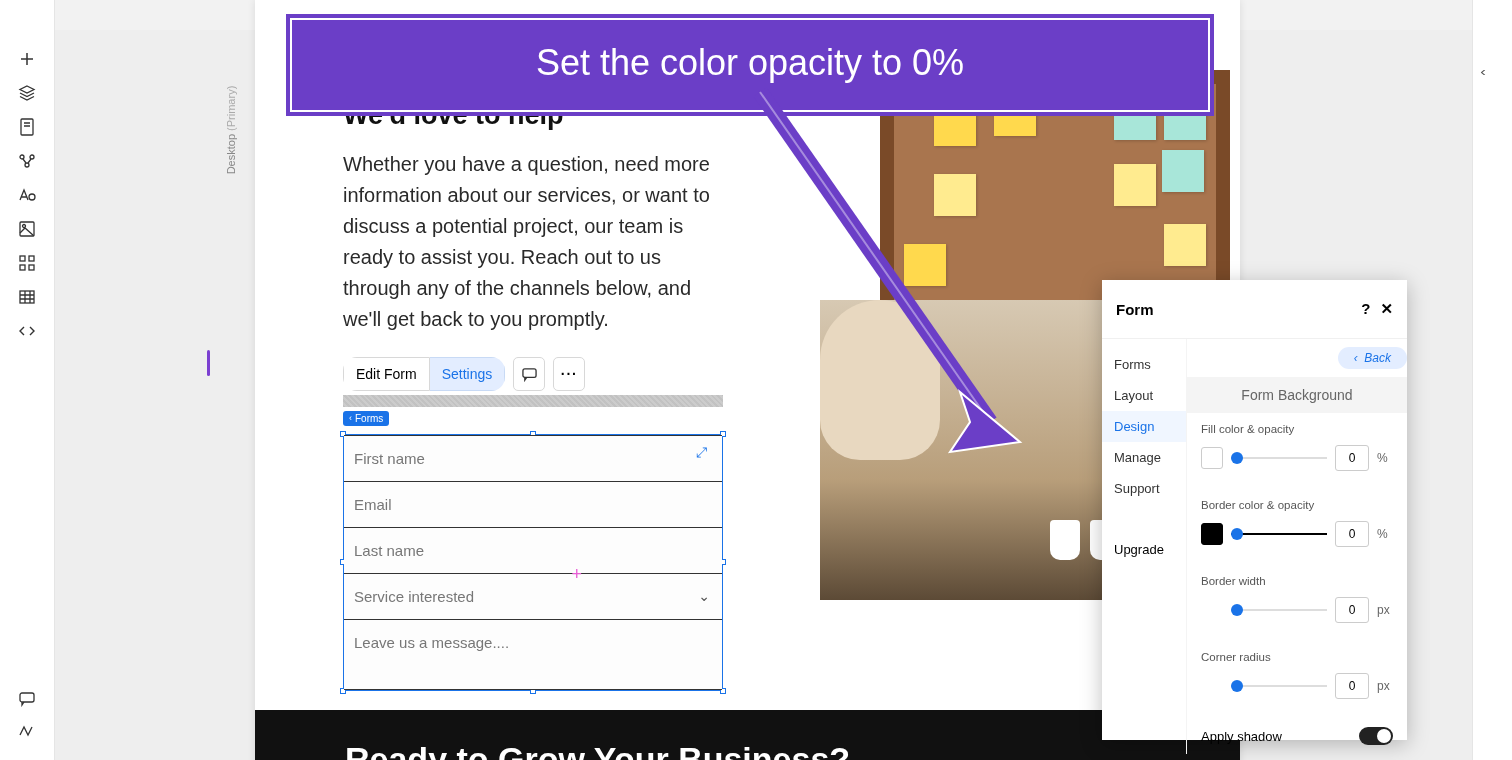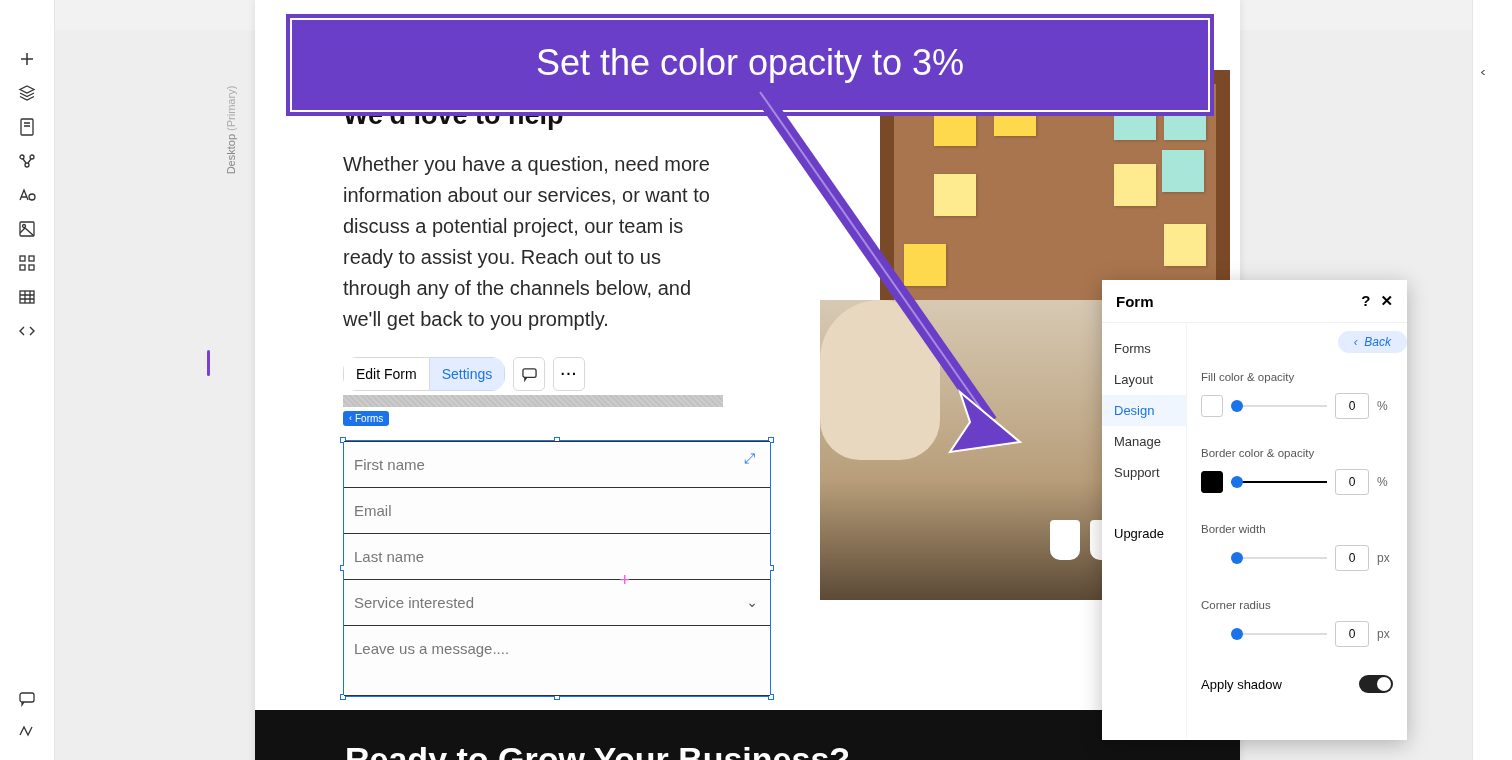--- a/index.html
+++ b/index.html
@@ -16,21 +16,21 @@
   .content-area { position:absolute; left:88px; top:100px; right:70px;}
   .heading { font-size:27px; font-weight:700; color:#111; margin-bottom:18px;}
   .para { font-size:20px; line-height:1.55; color:#2a2a2a; max-width:390px; margin-bottom:22px;}
   .toolbar { display:flex; align-items:center; gap:0; margin-bottom:4px;}
   .toolbar .btn { padding:8px 12px; font-size:14px; border:1px solid #d8d8d8; background:#fff; border-radius:5px 0 0 5px; cursor:pointer;}
   .toolbar .btn.active { background:#e3edff; color:#1a73e8; border-color:#c8daf5; border-left:none; border-radius:0 5px 5px 0; font-weight:500;}
   .toolbar .icon-btn { width:32px; height:34px; border:1px solid #d8d8d8; background:#fff; margin-left:8px; border-radius:5px; display:flex; align-items:center; justify-content:center; cursor:pointer; font-size:14px;}
   .toolbar .group { display:flex; border-radius:14px; overflow:hidden;}
   .obscured-bar { height:12px; background:repeating-linear-gradient(45deg,#333,#333 2px,#555 2px,#555 4px); width:380px; margin-top:4px; opacity:.3;}
   .forms-chip { display:inline-flex; align-items:center; background:#1a73e8; color:#fff; font-size:10px; padding:2px 6px; border-radius:3px; margin-top:2px; gap:3px;}
-  .form-box { width:428px; border:1.5px solid #1a73e8; background:#fff; position:relative; margin-top:14px;}
+  .form-box { width:380px; border:1.5px solid #1a73e8; background:#fff; position:relative; margin-top:8px;}
   .form-box .handle { position:absolute; width:6px; height:6px; background:#fff; border:1.5px solid #1a73e8;}
   .h-tl{top:-4px;left:-4px}.h-tr{top:-4px;right:-4px}.h-bl{bottom:-4px;left:-4px}.h-br{bottom:-4px;right:-4px}
   .h-tm{top:-4px;left:50%;margin-left:-3px}.h-bm{bottom:-4px;left:50%;margin-left:-3px}
   .h-ml{left:-4px;top:50%;margin-top:-3px}.h-mr{right:-4px;top:50%;margin-top:-3px}
   .field-row { border-bottom:1px solid #333; padding:14px 10px; font-size:15px; color:#777; position:relative; background:#fdfdfd;}
   .field-row.first { border-top:1px solid #333;}
   .expand-ic { position:absolute; right:8px; top:8px; width:18px; height:18px; color:#1a73e8; font-size:14px;}
   .field-row .chev { position:absolute; right:12px; top:50%; transform:translateY(-50%); font-size:14px; color:#555;}
   .field-row .plus { position:absolute; right:140px; top:-10px; color:#e85bd4; font-size:18px; font-weight:300;}
   .msg-row { height:70px;}
@@ -52,21 +52,21 @@
   .p1 { width:120px; height:160px; background:#e8d8c0; bottom:100px; left:140px; border-radius:60px 60px 40px 40px;}
   .cup { position:absolute; width:30px; height:40px; background:#fff; border-radius:4px 4px 10px 10px; bottom:40px;}
   .c1{left:230px}.c2{left:270px}
   .footer-banner { position:absolute; left:0; right:0; bottom:-30px; height:110px; background:#111; color:#fff; padding:30px 90px; font-size:34px; font-weight:700;}
   .side-marker { position:absolute; width:3px; height:26px; background:#7b3fd1; border-radius:2px;}
   .sm-left { left:-48px; top:350px;}
   .sm-right { right:-58px; top:355px;}
 
   
   .panel { position:absolute; right:105px; top:280px; width:305px; height:460px; background:#fff; box-shadow:0 4px 20px rgba(0,0,0,.25); font-size:13px;}
-  .panel-header { display:flex; align-items:center; justify-content:space-between; padding:12px 14px; border-bottom:1px solid #f0f0f0;gap:25px;}
+  .panel-header { display:flex; align-items:center; justify-content:space-between; padding:20px 14px; border-bottom:1px solid #f0f0f0;gap:25px;}
   .panel-header .title { font-weight:700; font-size:15px;}
   .panel-header .hicons { display:flex; gap:10px; font-size:15px;}
   .panel-body { display:flex; height:calc(100% - 45px);}
   .panel-nav { width:85px; padding:10px 0; font-size:13px; border-right:1px solid #f4f4f4;}
   .panel-nav .navitem { padding:8px 12px; cursor:pointer; color:#333;}
   .panel-nav .navitem.active { color:#1a73e8; background:#f0f6ff;}
   .panel-nav .upgrade { color:#000000; margin-top:30px;}
   .panel-main { flex:1; padding:0; overflow:hidden;}
   .back-pill { display:flex; justify-content:flex-end; padding:8px 0;font-style:italic;}
   .back-btn { background:#e3edff; color:#1a73e8; font-size:12px; padding:4px 16px; border-radius:14px; cursor:pointer;}
@@ -259,20 +259,21 @@
       <div class="navitem">Layout</div>
       <div class="navitem active">Design</div>
       <div class="navitem">Manage</div>
       <div class="navitem">Support</div>
       <div class="navitem upgrade">Upgrade</div>
     </div>
     <div class="panel-main">
       <div class="back-pill">
           <span class="back-btn">‹ &nbsp;<span>Back</span></span>
         </div>
+      <div class="section-title-bar">Form Background</div>
 
       <div class="ctrl-group">
         <div class="ctrl-label">Fill color &amp; opacity</div>
         <div class="ctrl-row">
           <div class="swatch"></div>
           <div class="slider">
               <div class="knob"></div>
             </div>
           <div class="valbox">0</div>
           <div class="unit">%</div>
@@ -317,21 +318,21 @@
 
       <div class="applyrow">
         <span>Apply shadow</span>
         <div class="toggle"></div>
       </div>
 
     </div>
   </div>
 </div>
 
-<div class="instruction-banner">Set the color opacity to 3%</div>
+<div class="instruction-banner">Set the color opacity to 0%</div>
 <svg class="arrow-svg" width="280" height="400">
   <defs>
     <marker id="ah" markerWidth="18" markerHeight="18" refX="10" refY="9" orient="auto">
       <path d="M0 0 L18 9 L0 18 L4 9 Z" fill="#6b3ec7" stroke="#fff" stroke-width="1"></path>
     </marker>
   </defs>
   <line x1="10" y1="10" x2="240" y2="340" stroke="#6b3ec7" stroke-width="16"></line>
   <line x1="10" y1="10" x2="240" y2="340" stroke="#fff" stroke-width="2" opacity=".4"></line>
   <polygon points="210,310 270,360 200,370 220,340" fill="#6b3ec7" stroke="#fff" stroke-width="2"></polygon>
 </svg>

